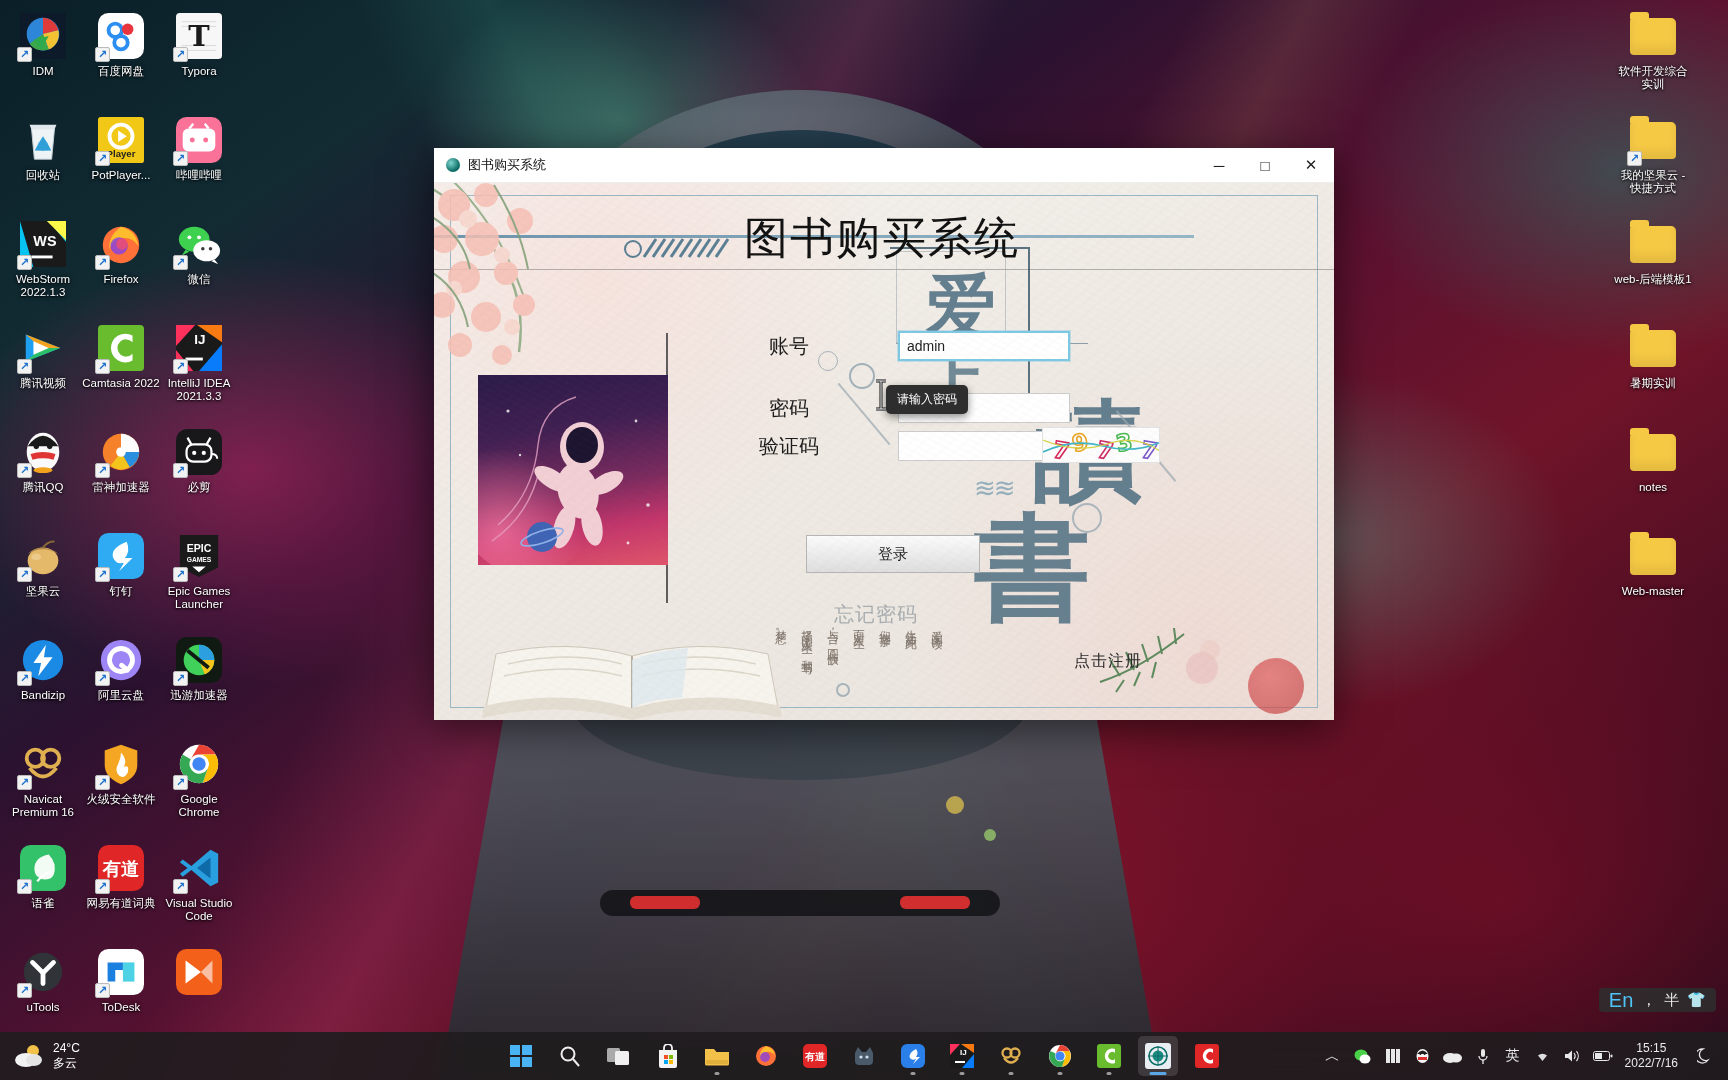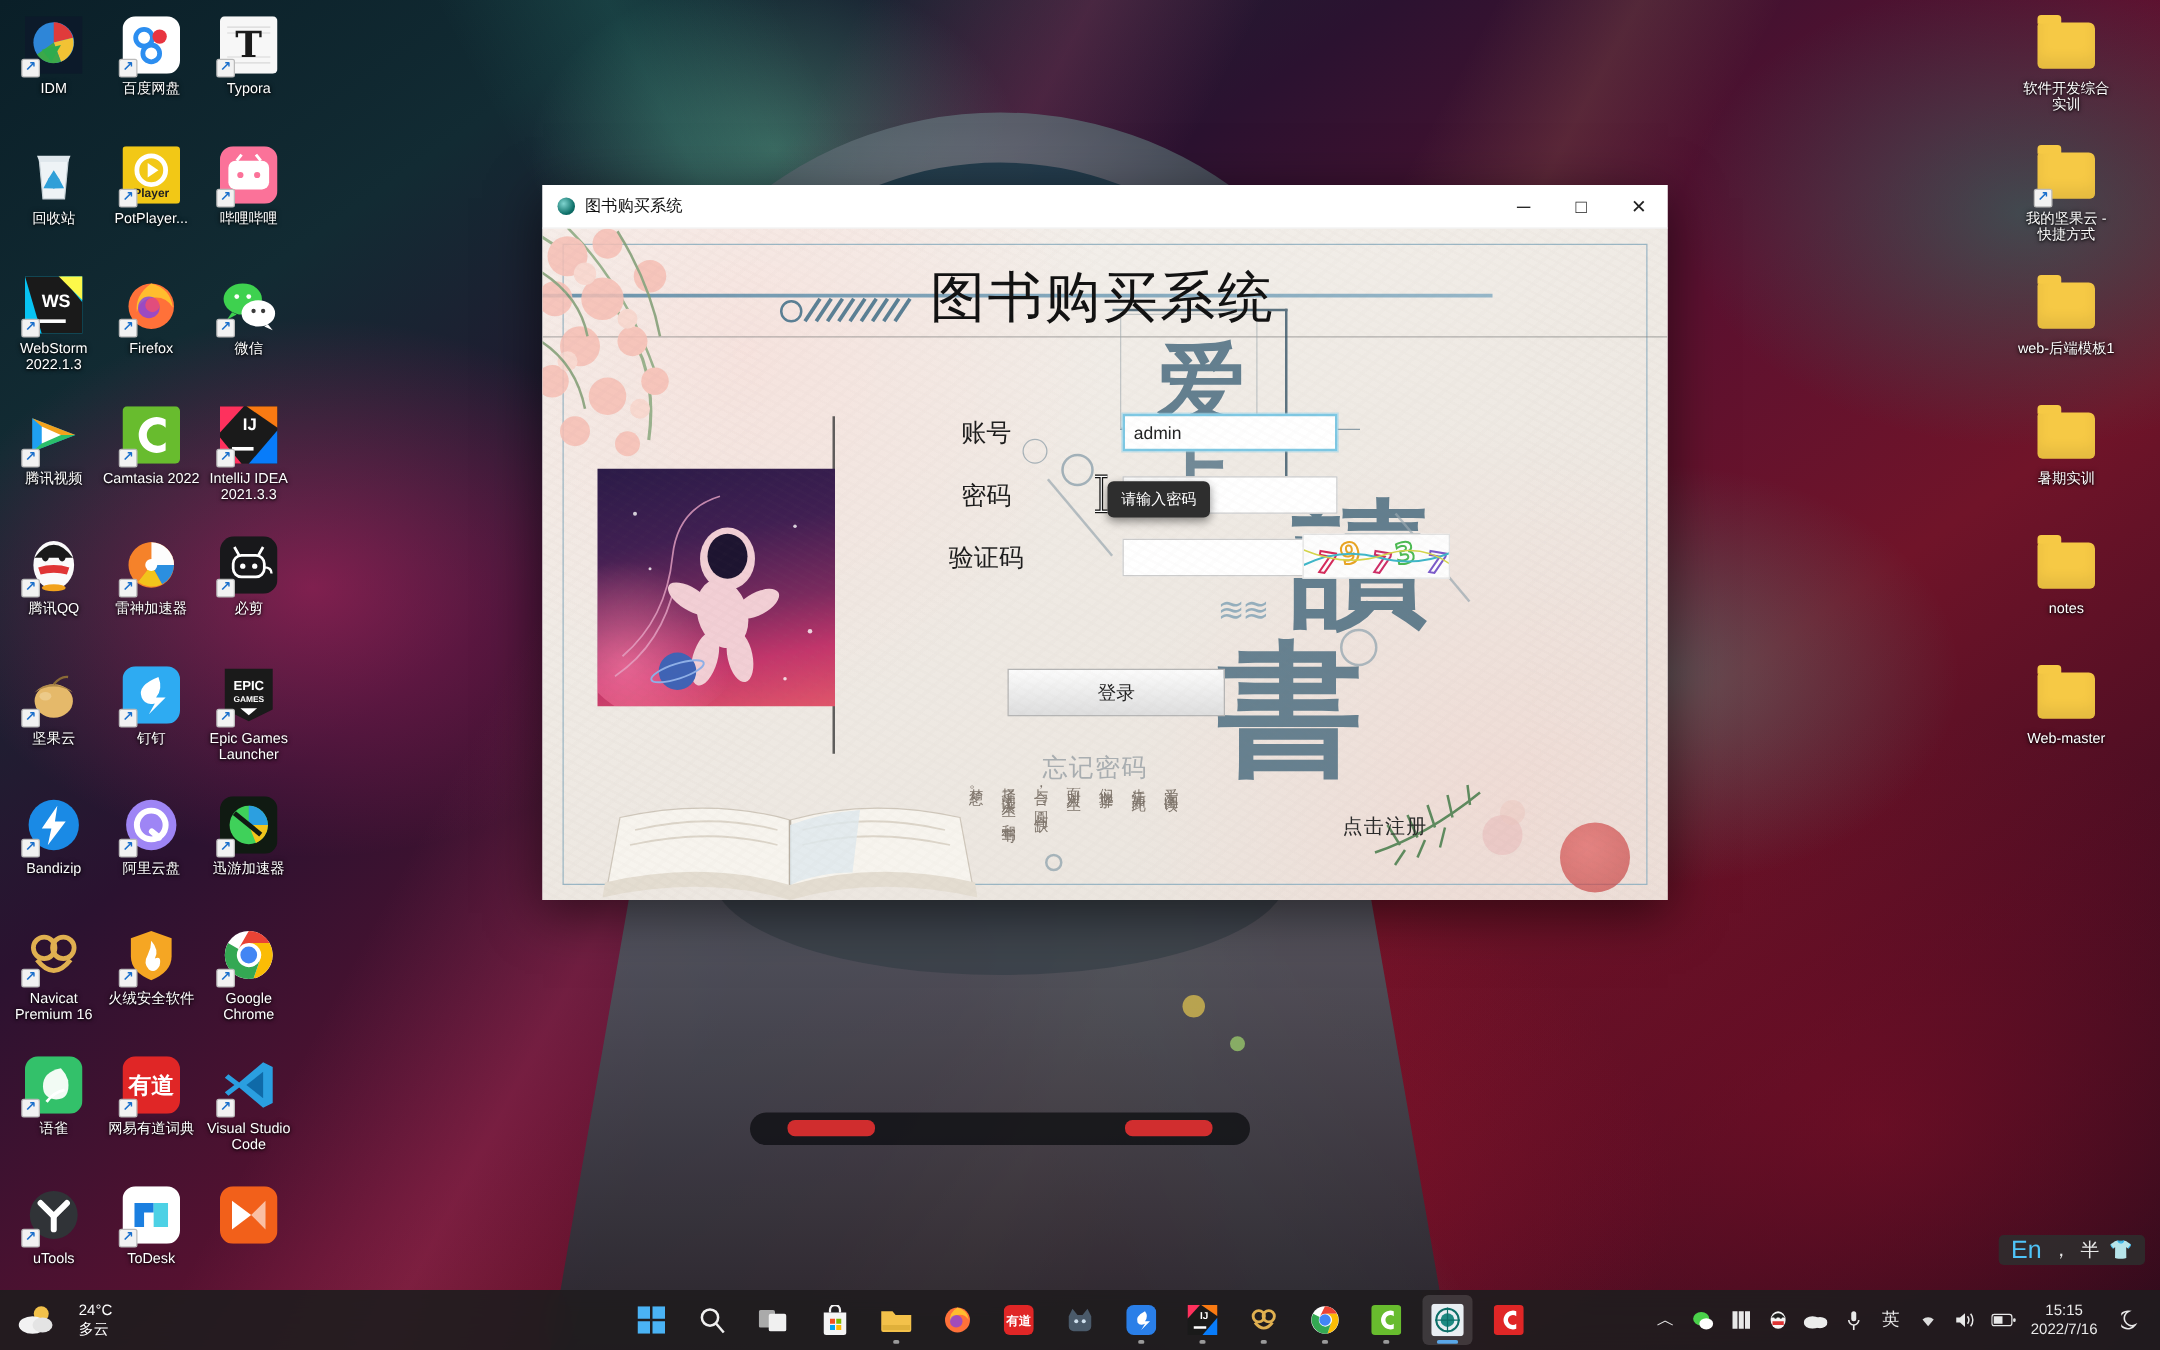--- a/index.html
+++ b/index.html
@@ -176,21 +176,21 @@
     width: 78px; text-align: center; font-size: 20px; color: #1c1c1c;
     font-family: "DejaVu Sans", "Liberation Sans", sans-serif;
   }
   .field-input {
     width: 172px; height: 30px; margin-left: 70px; background: #fff;
     border: 1px solid #ccc; padding: 0 7px; font-size: 14px; color: #222;
     outline: none;
   }
   .field-input.focused { border: 2px solid #7ec8e3; box-shadow: 0 0 0 1px rgba(126,200,227,.4); }
   #row-account  { left: 316px; top: 148px; }
-  #row-password { left: 316px; top: 198px; }
+  #row-password { left: 316px; top: 210px; }
   #row-captcha  { left: 316px; top: 248px; }
 
   .circle-deco {
     position: absolute; left: 384px; top: 168px; width: 20px; height: 20px;
     border: 1.5px solid #9aa8b0; border-radius: 50%; opacity: .85;
   }
 
   
   #pwd-tooltip {
     position: absolute; left: 452px; top: 202px; z-index: 30;
@@ -234,21 +234,21 @@
   }
   #ime-badge .en { color: #4fc3f7; font-size: 20px; font-weight: 500; }
 
   
   #taskbar {
     position: absolute; left: 0; bottom: 0; width: 1728px; height: 48px;
     background: rgba(32,28,30,.92); display: flex; align-items: center;
     backdrop-filter: blur(12px);
   }
   #weather {
-    display: flex; align-items: center; gap: 19px; padding: 0 14px; height: 44px;
+    display: flex; align-items: center; gap: 9px; padding: 0 14px; height: 44px;
     color: #fff; cursor: default;
   }
   #weather .wtxt { font-size: 12px; line-height: 15px; }
   #tb-center {
     position: absolute; left: 50%; transform: translateX(-50%);
     display: flex; align-items: center; gap: 9px;
   }
   .tb-app {
     width: 40px; height: 40px; border-radius: 5px; position: relative;
     display: flex; align-items: center; justify-content: center; cursor: pointer;

